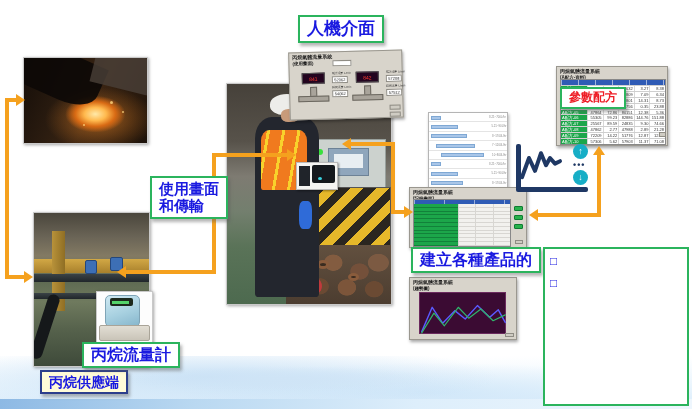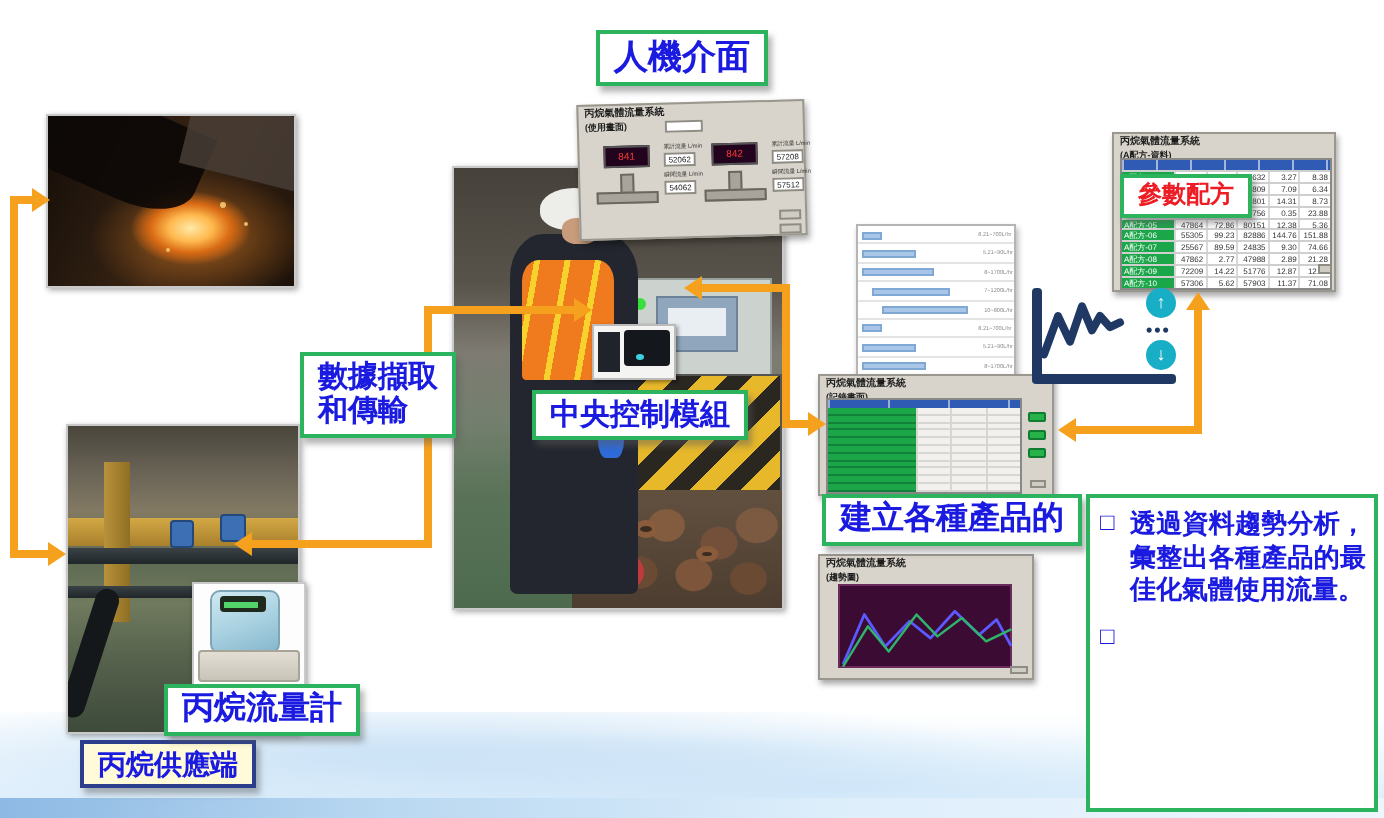--- a/index.html
+++ b/index.html
@@ -241,24 +241,23 @@
     <div class="helmet"></div>
     <div class="face"></div>
     <div class="vest"></div>
     <div class="glove"></div>
   </div>
   <div class="plc" style="left:296px;top:162px;width:42px;height:28px;">
     <div class="m1"></div>
     <div class="m2"></div>
     <div class="m2d"></div>
   </div>
-  <div class="lbl" style="left:266px;top:195px;font-size:15px;">中央控制模組</div>
 
   <div class="lbl" style="left:150px;top:176px;font-size:15px;text-align:left;">
-    <div>數據擷取</div>
+    <div>使用畫面</div>
     <div>和傳輸</div>
   </div>
 
   <div class="shot hmi" style="left:289px;top:51px;width:114px;height:68px;transform:rotate(-1.5deg);">
     <div class="ttl">
       <div>丙烷氣體流量系統</div>
       <div style="font-size:4.5px;">(使用畫面)</div>
     </div>
     <div class="field" style="left:43px;top:8px;width:19px;height:6px;"></div>
 
@@ -521,20 +520,19 @@
           <polyline points="2,92 14,34 26,72 40,42 52,62 66,30 80,58 90,40 98,70" fill="none" stroke="#5a5aff" stroke-width="1.4" stroke-linejoin="round" stroke-linecap="round" vector-effect="non-scaling-stroke"></polyline>
           <polyline points="2,95 16,48 28,78 44,34 56,60 70,38 84,66 98,52" fill="none" stroke="#2fb56b" stroke-width="1.2" stroke-linejoin="round" stroke-linecap="round" vector-effect="non-scaling-stroke"></polyline>
         </svg>
     </div>
     <div class="btn" style="right:2px;bottom:2px;width:9px;height:4px;"></div>
   </div>
 
   <div class="notes" style="left:543px;top:247px;width:146px;height:159px;">
     <div class="item">
       <span class="bullet">□</span>
-      <span class="txt">透過資料趨勢分析，彙整出各種產品的最佳化氣體使用流量。</span>
     </div>
     <div class="item">
       <span class="bullet">□</span>
     </div>
   </div>
 
 </div>
 
 </body></html>

